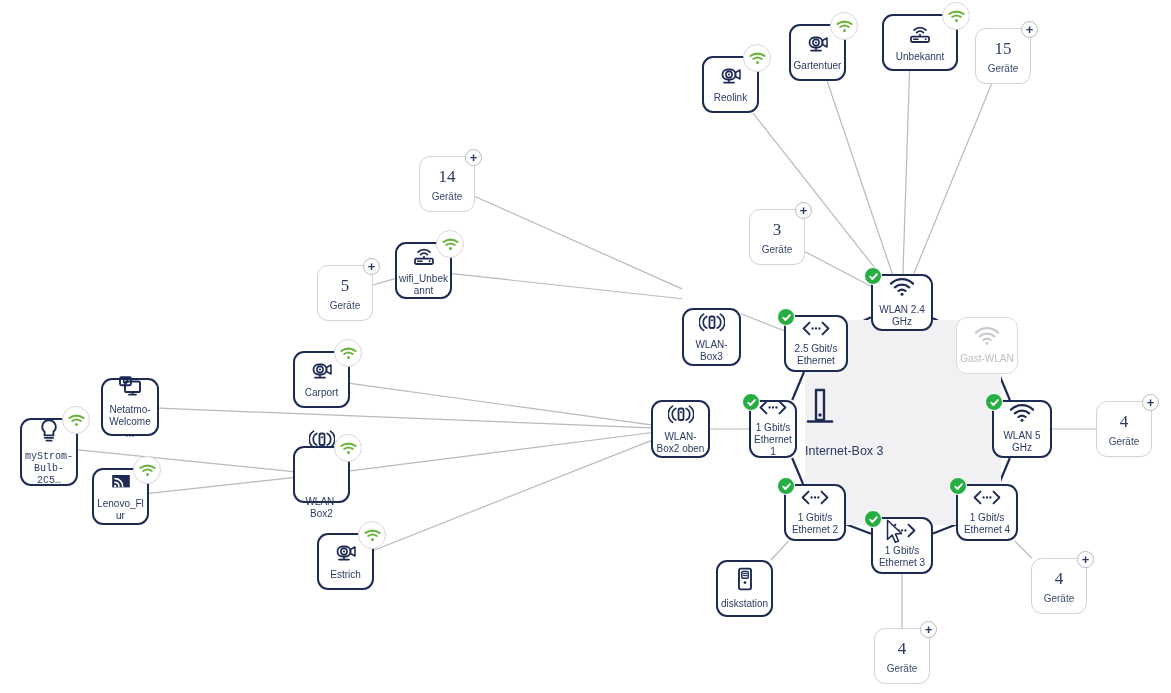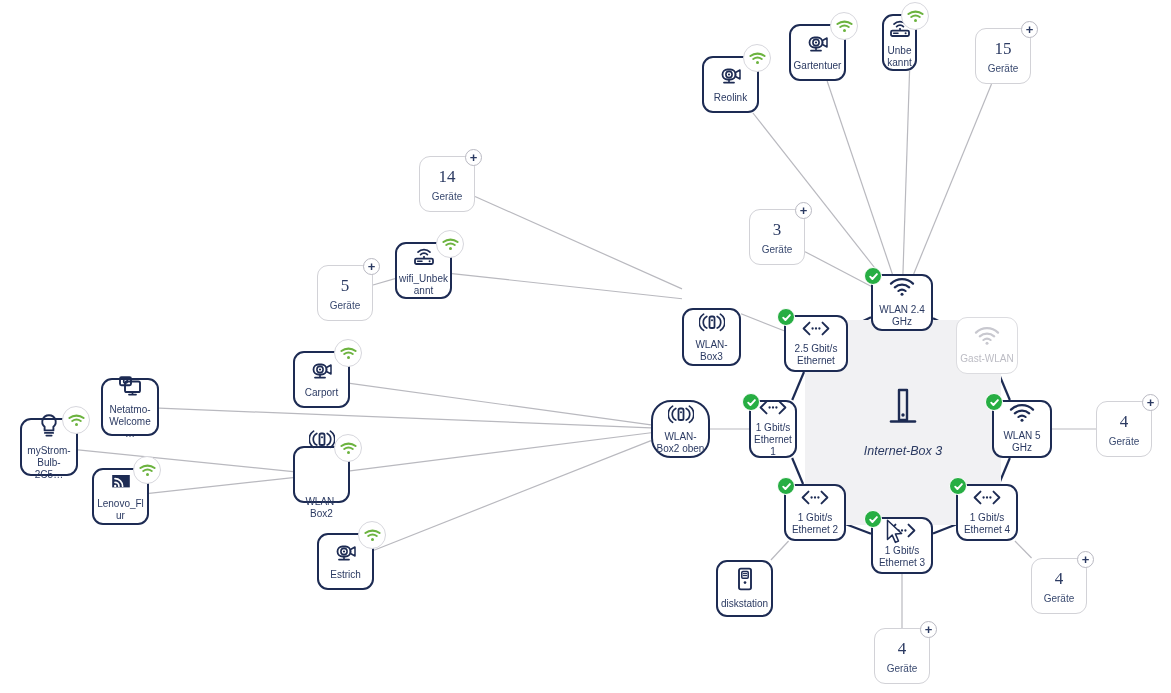--- a/index.html
+++ b/index.html
@@ -73,23 +73,22 @@
     color: #3a4a70;
     font-size: 10px;
     line-height: 12px;
     margin-top: 3px;
   }
   
   #hubnode {
     position: absolute;
     display: flex;
     flex-direction: column;
-    align-items: center;
+    align-items: flex-start;
     justify-content: center;
-    font-style: italic;
   }
   #hubnode .hublabel {
     color: #2b3a62;
     font-size: 12.5px;
     margin-top: 9px;
   }
   
   .badge-check {
     position: absolute;
     width: 18px; height: 18px;
@@ -219,21 +218,21 @@
       </svg></span>
       <span class="lbl">Gartentuer</span>
       <span class="badge-wifi">
         <svg width="17" height="13" viewBox="0 0 17 13">
   <path d="M1.4 4 A12 12 0 0 1 15.6 4" fill="none" stroke="#6cb33f" stroke-width="2.1" stroke-linecap="round"></path>
   <path d="M4.2 7 A7.6 7.6 0 0 1 12.8 7" fill="none" stroke="#6cb33f" stroke-width="2" stroke-linecap="round"></path>
   <circle cx="8.5" cy="10.4" r="1.5" fill="#6cb33f"></circle>
 </svg>
       </span>
     </div>
-    <div class="node dark" style="left: 882px; top: 14px; width: 35px; height: 57px;">
+    <div class="node dark" style="left: 882px; top: 14px; width: 76px; height: 57px;">
       <span class="glyph"><svg width="24" height="21" viewBox="0 0 24 21">
         <path d="M6 7.2 A8.2 8.2 0 0 1 18 7.2" fill="none" stroke="#1d2b53" stroke-width="1.7" stroke-linecap="round"></path>
         <path d="M8.6 9.6 A4.8 4.8 0 0 1 15.4 9.6" fill="none" stroke="#1d2b53" stroke-width="1.7" stroke-linecap="round"></path>
         <circle cx="12" cy="12.1" r="1.1" fill="#1d2b53"></circle>
         <rect x="3" y="13.6" width="18" height="5.4" rx="1.4" fill="none" stroke="#1d2b53" stroke-width="1.8"></rect>
         <line x1="5.6" y1="16.3" x2="10" y2="16.3" stroke="#1d2b53" stroke-width="1.5" stroke-linecap="round"></line>
         <circle cx="17.6" cy="16.3" r="1" fill="#1d2b53"></circle>
       </svg></span>
       <span class="lbl">Unbekannt</span>
       <span class="badge-wifi">
@@ -296,21 +295,21 @@
     <div class="node dark" style="left: 101px; top: 378px; width: 58px; height: 58px;">
       <span class="glyph"><svg width="24" height="22" viewBox="0 0 24 22">
         <rect x="7" y="6.5" width="15" height="10.5" rx="1.6" fill="none" stroke="#1d2b53" stroke-width="1.9"></rect>
         <rect x="2" y="2.2" width="11" height="8" rx="1.5" fill="none" stroke="#1d2b53" stroke-width="1.9"></rect>
         <circle cx="7.5" cy="6.2" r="1.9" fill="none" stroke="#1d2b53" stroke-width="1.5"></circle>
         <line x1="11" y1="19.6" x2="18" y2="19.6" stroke="#1d2b53" stroke-width="1.8" stroke-linecap="round"></line>
         <line x1="14.5" y1="17" x2="14.5" y2="19.5" stroke="#1d2b53" stroke-width="1.7"></line>
       </svg></span>
       <span class="lbl">Netatmo-Welcome…</span>
     </div>
-    <div class="node dark" style="left: 20px; top: 418px; width: 58px; height: 58px;">
+    <div class="node dark" style="left: 20px; top: 418px; width: 58px; height: 68px; font-family: Liberation Mono, monospace;">
       <span class="glyph"><svg width="20" height="25" viewBox="0 0 20 25">
         <path d="M10 2.2 A6.6 6.6 0 0 0 5.6 13.8 L5.6 17.4 L14.4 17.4 L14.4 13.8
                  A6.6 6.6 0 0 0 10 2.2 Z" fill="none" stroke="#1d2b53" stroke-width="1.9" stroke-linejoin="round"></path>
         <line x1="5.9" y1="19.9" x2="14.1" y2="19.9" stroke="#1d2b53" stroke-width="1.9" stroke-linecap="round"></line>
         <line x1="7.4" y1="22.6" x2="12.6" y2="22.6" stroke="#1d2b53" stroke-width="1.9" stroke-linecap="round"></line>
       </svg></span>
       <span class="lbl">myStrom-Bulb-2C5…</span>
       <span class="badge-wifi">
         <svg width="17" height="13" viewBox="0 0 17 13">
   <path d="M1.4 4 A12 12 0 0 1 15.6 4" fill="none" stroke="#6cb33f" stroke-width="2.1" stroke-linecap="round"></path>
@@ -382,21 +381,21 @@
       </svg></span>
       <span class="lbl">Estrich</span>
       <span class="badge-wifi">
         <svg width="17" height="13" viewBox="0 0 17 13">
   <path d="M1.4 4 A12 12 0 0 1 15.6 4" fill="none" stroke="#6cb33f" stroke-width="2.1" stroke-linecap="round"></path>
   <path d="M4.2 7 A7.6 7.6 0 0 1 12.8 7" fill="none" stroke="#6cb33f" stroke-width="2" stroke-linecap="round"></path>
   <circle cx="8.5" cy="10.4" r="1.5" fill="#6cb33f"></circle>
 </svg>
       </span>
     </div>
-    <div class="node dark" style="left: 651px; top: 400px; width: 59px; height: 58px; border-radius: 20px;">
+    <div class="node dark" style="left: 651px; top: 400px; width: 59px; height: 58px;">
       <span class="glyph"><svg width="26" height="20" viewBox="0 0 26 20">
         <rect x="10.5" y="4.5" width="5" height="11.5" rx="1.6" fill="none" stroke="#1d2b53" stroke-width="1.8"></rect>
         <circle cx="13" cy="8.3" r="1" fill="#1d2b53"></circle>
         <path d="M7.8 4.4 A6.6 6.6 0 0 0 7.8 16.1" fill="none" stroke="#1d2b53" stroke-width="1.7" stroke-linecap="round"></path>
         <path d="M4.6 2.1 A9.8 9.8 0 0 0 4.6 18.4" fill="none" stroke="#1d2b53" stroke-width="1.7" stroke-linecap="round"></path>
         <path d="M18.2 4.4 A6.6 6.6 0 0 1 18.2 16.1" fill="none" stroke="#1d2b53" stroke-width="1.7" stroke-linecap="round"></path>
         <path d="M21.4 2.1 A9.8 9.8 0 0 1 21.4 18.4" fill="none" stroke="#1d2b53" stroke-width="1.7" stroke-linecap="round"></path>
       </svg></span>
       <span class="lbl">WLAN-Box2 oben</span>
     </div>

